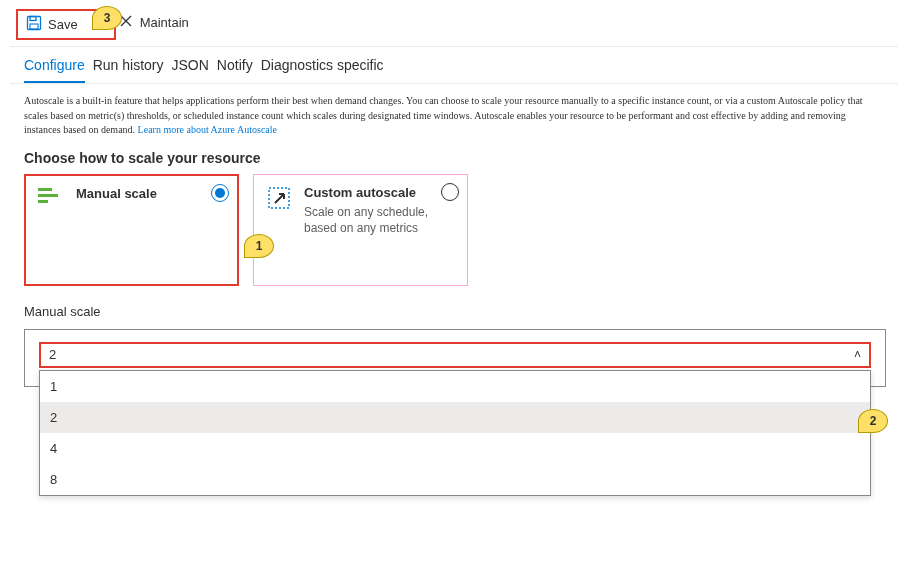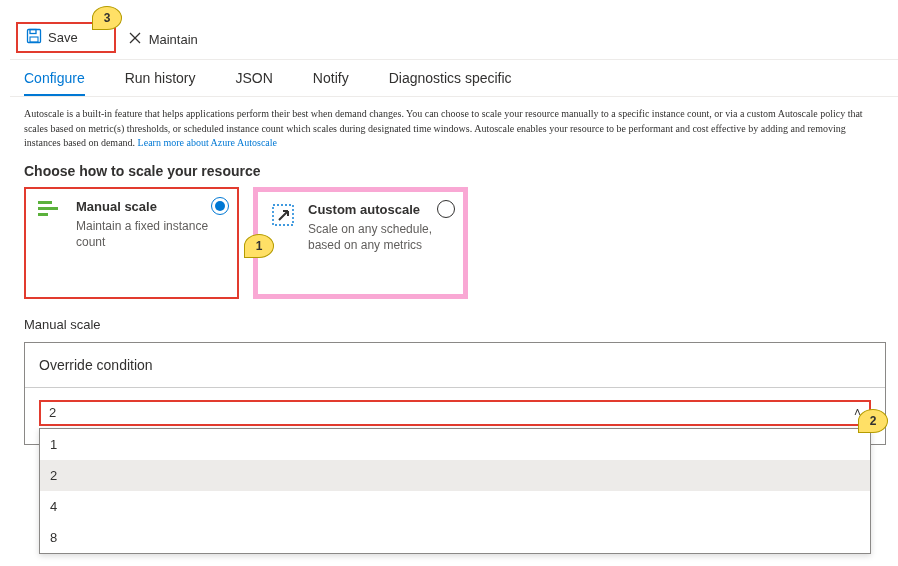--- a/index.html
+++ b/index.html
@@ -9,23 +9,23 @@
     color: #323130;
     background: #fff;
     width: 898px;
     height: 566px;
     overflow: hidden;
     position: relative;
     padding-left: 10px;
   }
   .toolbar {
     display: flex;
-    align-items: flex-end;
-    gap: 13px;
-    padding: 22px 4px 6px 6px;
+    align-items: flex-start;
+    gap: 4px;
+    padding: 9px 4px 6px 6px;
     border-bottom: 1px solid #edebe9;
   }
   .toolbar-btn {
     display: inline-flex;
     align-items: center;
     gap: 6px;
     padding: 4px 8px;
     cursor: pointer;
     font-size: 13px;
     color: #323130;
@@ -42,21 +42,21 @@
     background: #ffe066;
     border: 1px solid #b49b00;
     border-radius: 50% 50% 50% 0;
     display: flex; align-items:center; justify-content:center;
     font-weight: bold;
     font-size: 12px;
     z-index: 50;
   }
   .tabs {
     display: flex;
-    gap: 40px;
+    gap: 8px;
     padding: 10px 14px 0 14px;
     border-bottom: 1px solid #edebe9;
     font-size: 14px;
   }
   .tab {
     padding-bottom: 8px;
     cursor: pointer;
     color: #323130;
   }
   .tab.active {
@@ -79,21 +79,21 @@
     font-size: 14px;
   }
   .cards {
     display: flex;
     gap: 14px;
     padding: 0 14px;
   }
   .card {
     width: 215px;
     height: 112px;
-    border: 5px solid #f9a8d4;
+    border: 1px solid #f9a8d4;
     padding: 10px 12px;
     position: relative;
     display: flex;
     gap: 10px;
     cursor: pointer;
   }
   .card.selected { border: 2px solid #e23b2e; }
   .card .card-icon { flex-shrink:0; }
   .card-title { font-weight: 600; font-size: 13px; margin-bottom: 4px;}
   .card-sub { font-size: 12px; color: #605e5c; line-height:1.35; }
@@ -202,21 +202,20 @@
   <div class="card selected">
     <div class="card-icon">
       <svg width="28" height="20" viewBox="0 0 28 20">
           <rect x="0" y="2" width="14" height="3" fill="#5bb13c"></rect>
           <rect x="0" y="8" width="20" height="3" fill="#5bb13c"></rect>
           <rect x="0" y="14" width="10" height="3" fill="#5bb13c"></rect>
         </svg>
     </div>
     <div>
       <div class="card-title">Manual scale</div>
-      <div class="card-sub">Maintain a fixed instance count</div>
     </div>
     <div class="radio on"></div>
   </div>
   <div class="card">
     <div class="card-icon">
       <svg width="28" height="28" viewBox="0 0 28 28">
           <rect x="3" y="3" width="20" height="20" fill="none" stroke="#0078d4" stroke-width="1.4" stroke-dasharray="2 2"></rect>
           <path d="M9 18 L18 9 M18 9 h-5 M18 9 v5" fill="none" stroke="#323130" stroke-width="2"></path>
         </svg>
     </div>
@@ -226,21 +225,20 @@
     </div>
     <div class="radio"></div>
   </div>
 </div>
 
 <div class="callout" style="top:234px; left:244px;">1</div>
 
 <div class="subhead">Manual scale</div>
 
 <div class="panel">
-  <div class="panel-header">Override condition</div>
   <div class="panel-row">
     <div class="combo">
       <span>2</span>
       <span class="chev">˄</span>
       <div class="dropdown">
         <div class="opt">1</div>
         <div class="opt sel">2</div>
         <div class="opt">4</div>
         <div class="opt">8</div>
       </div>

